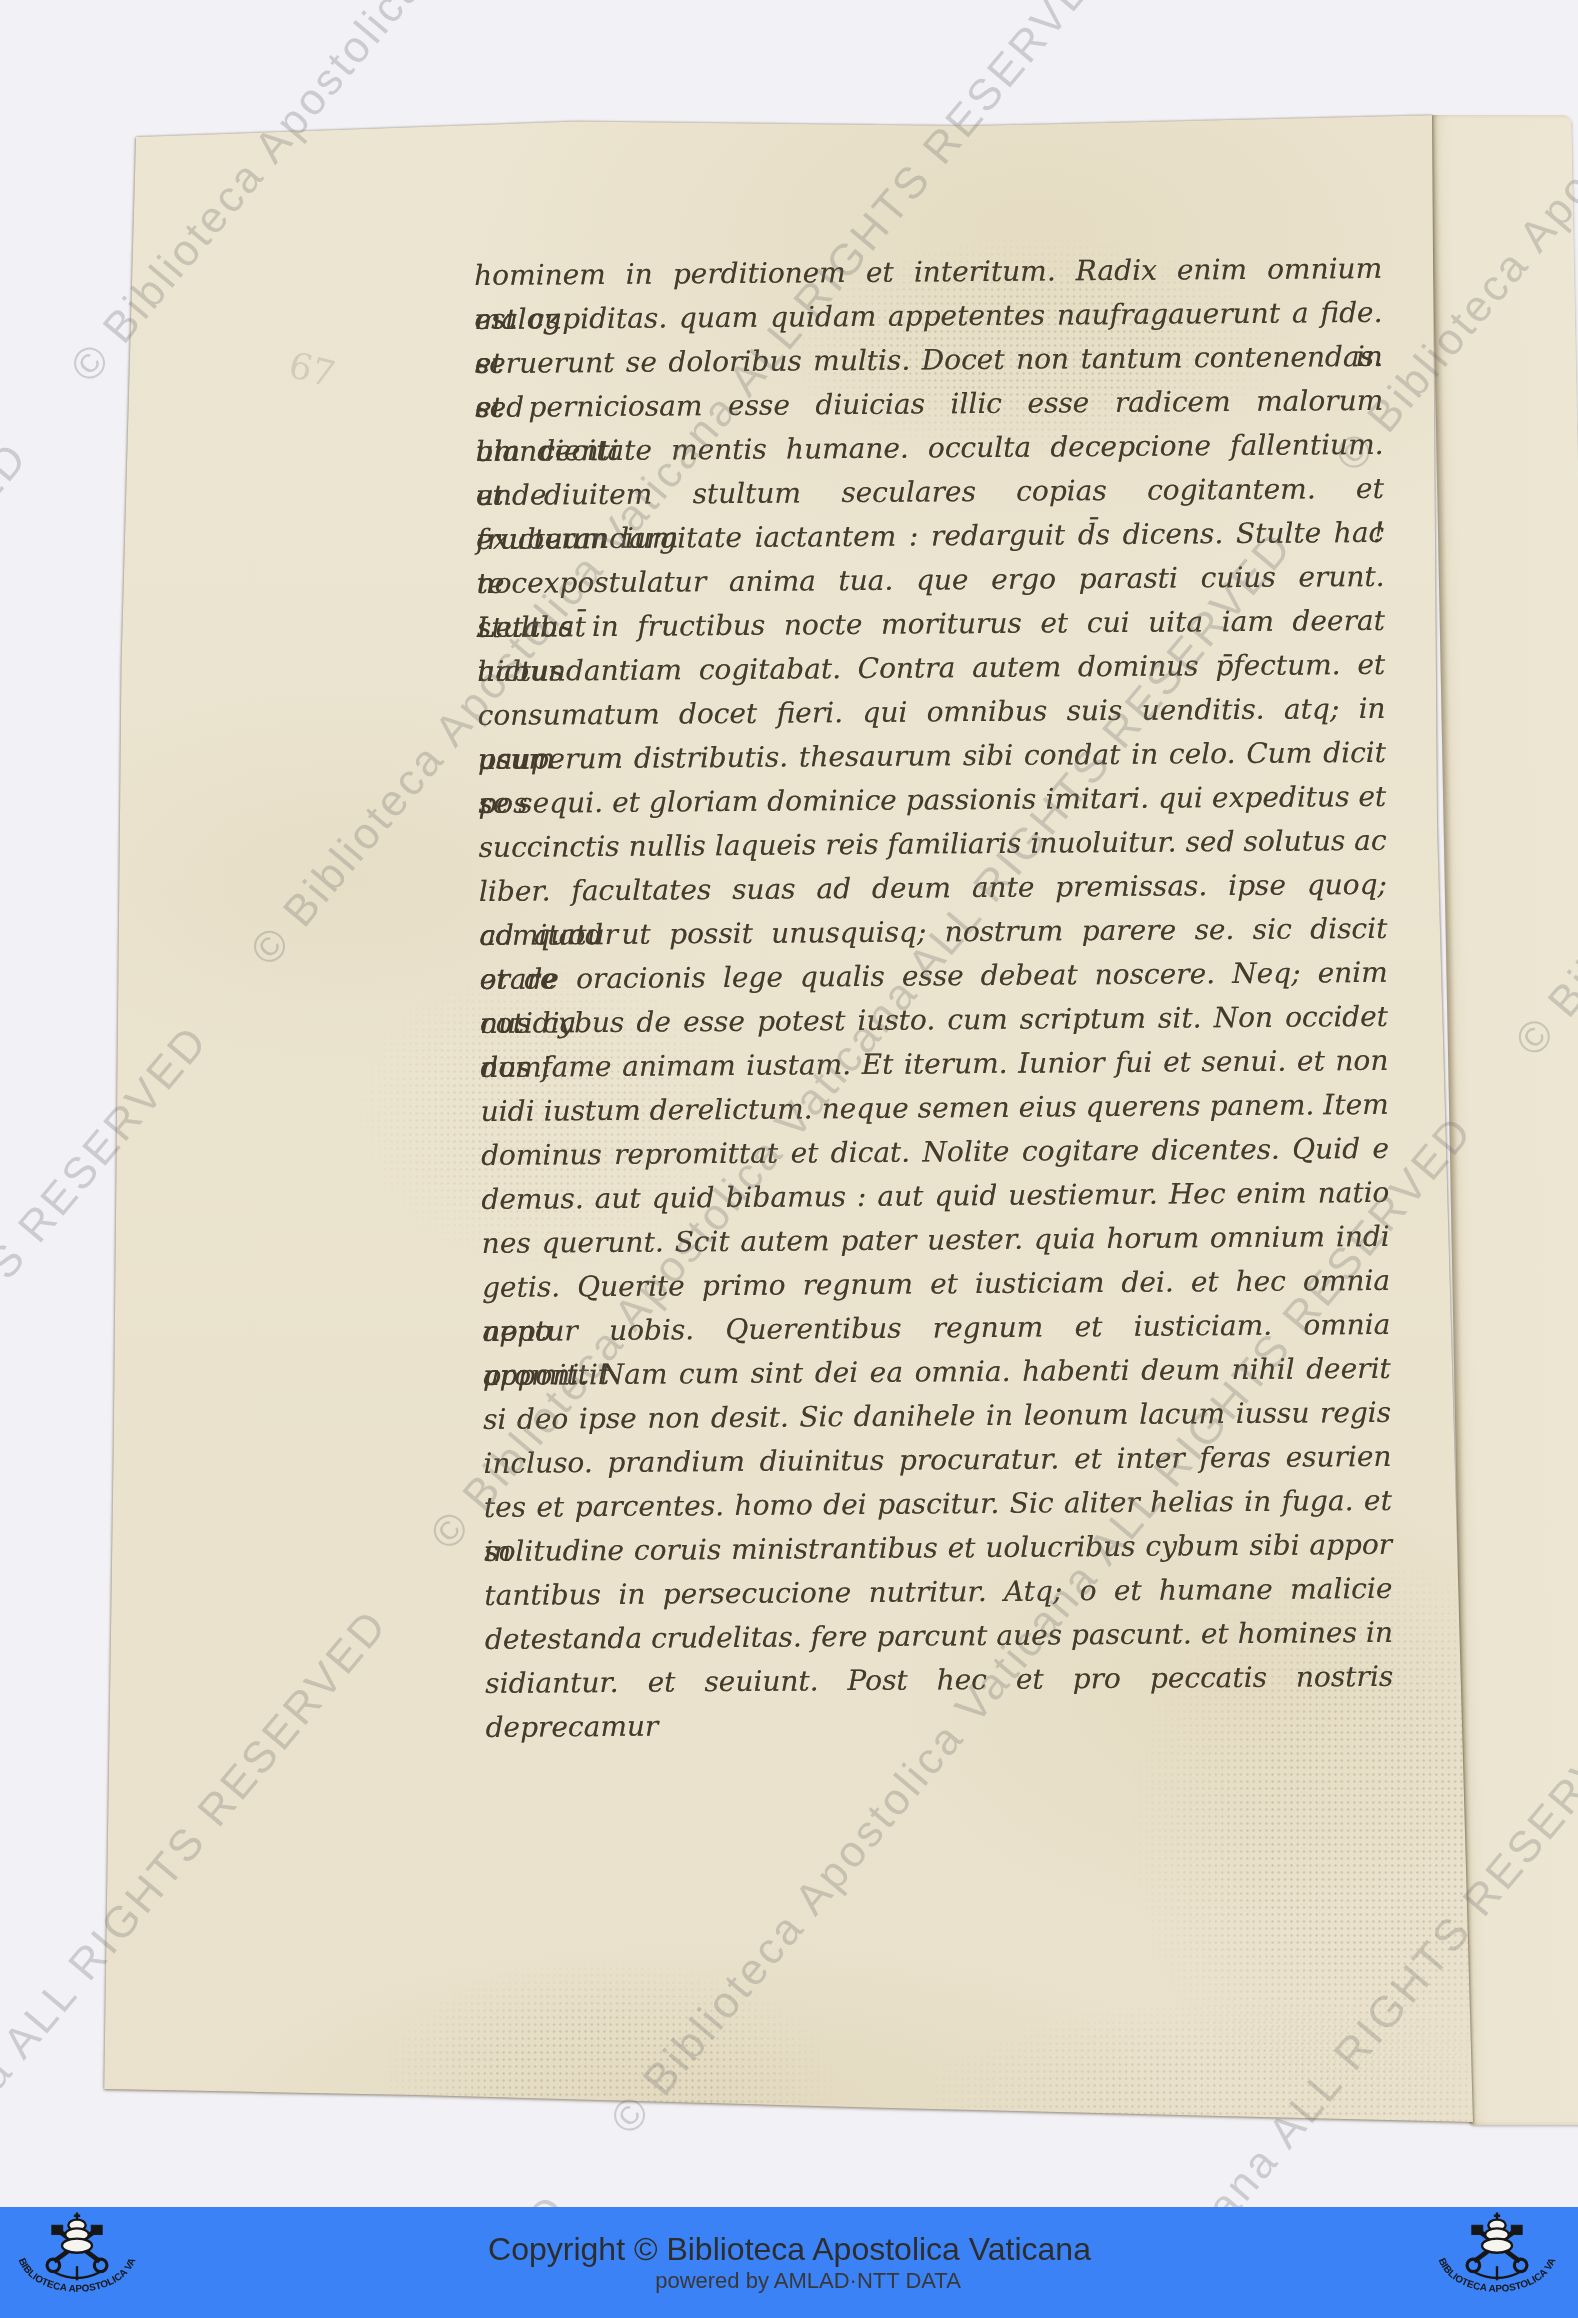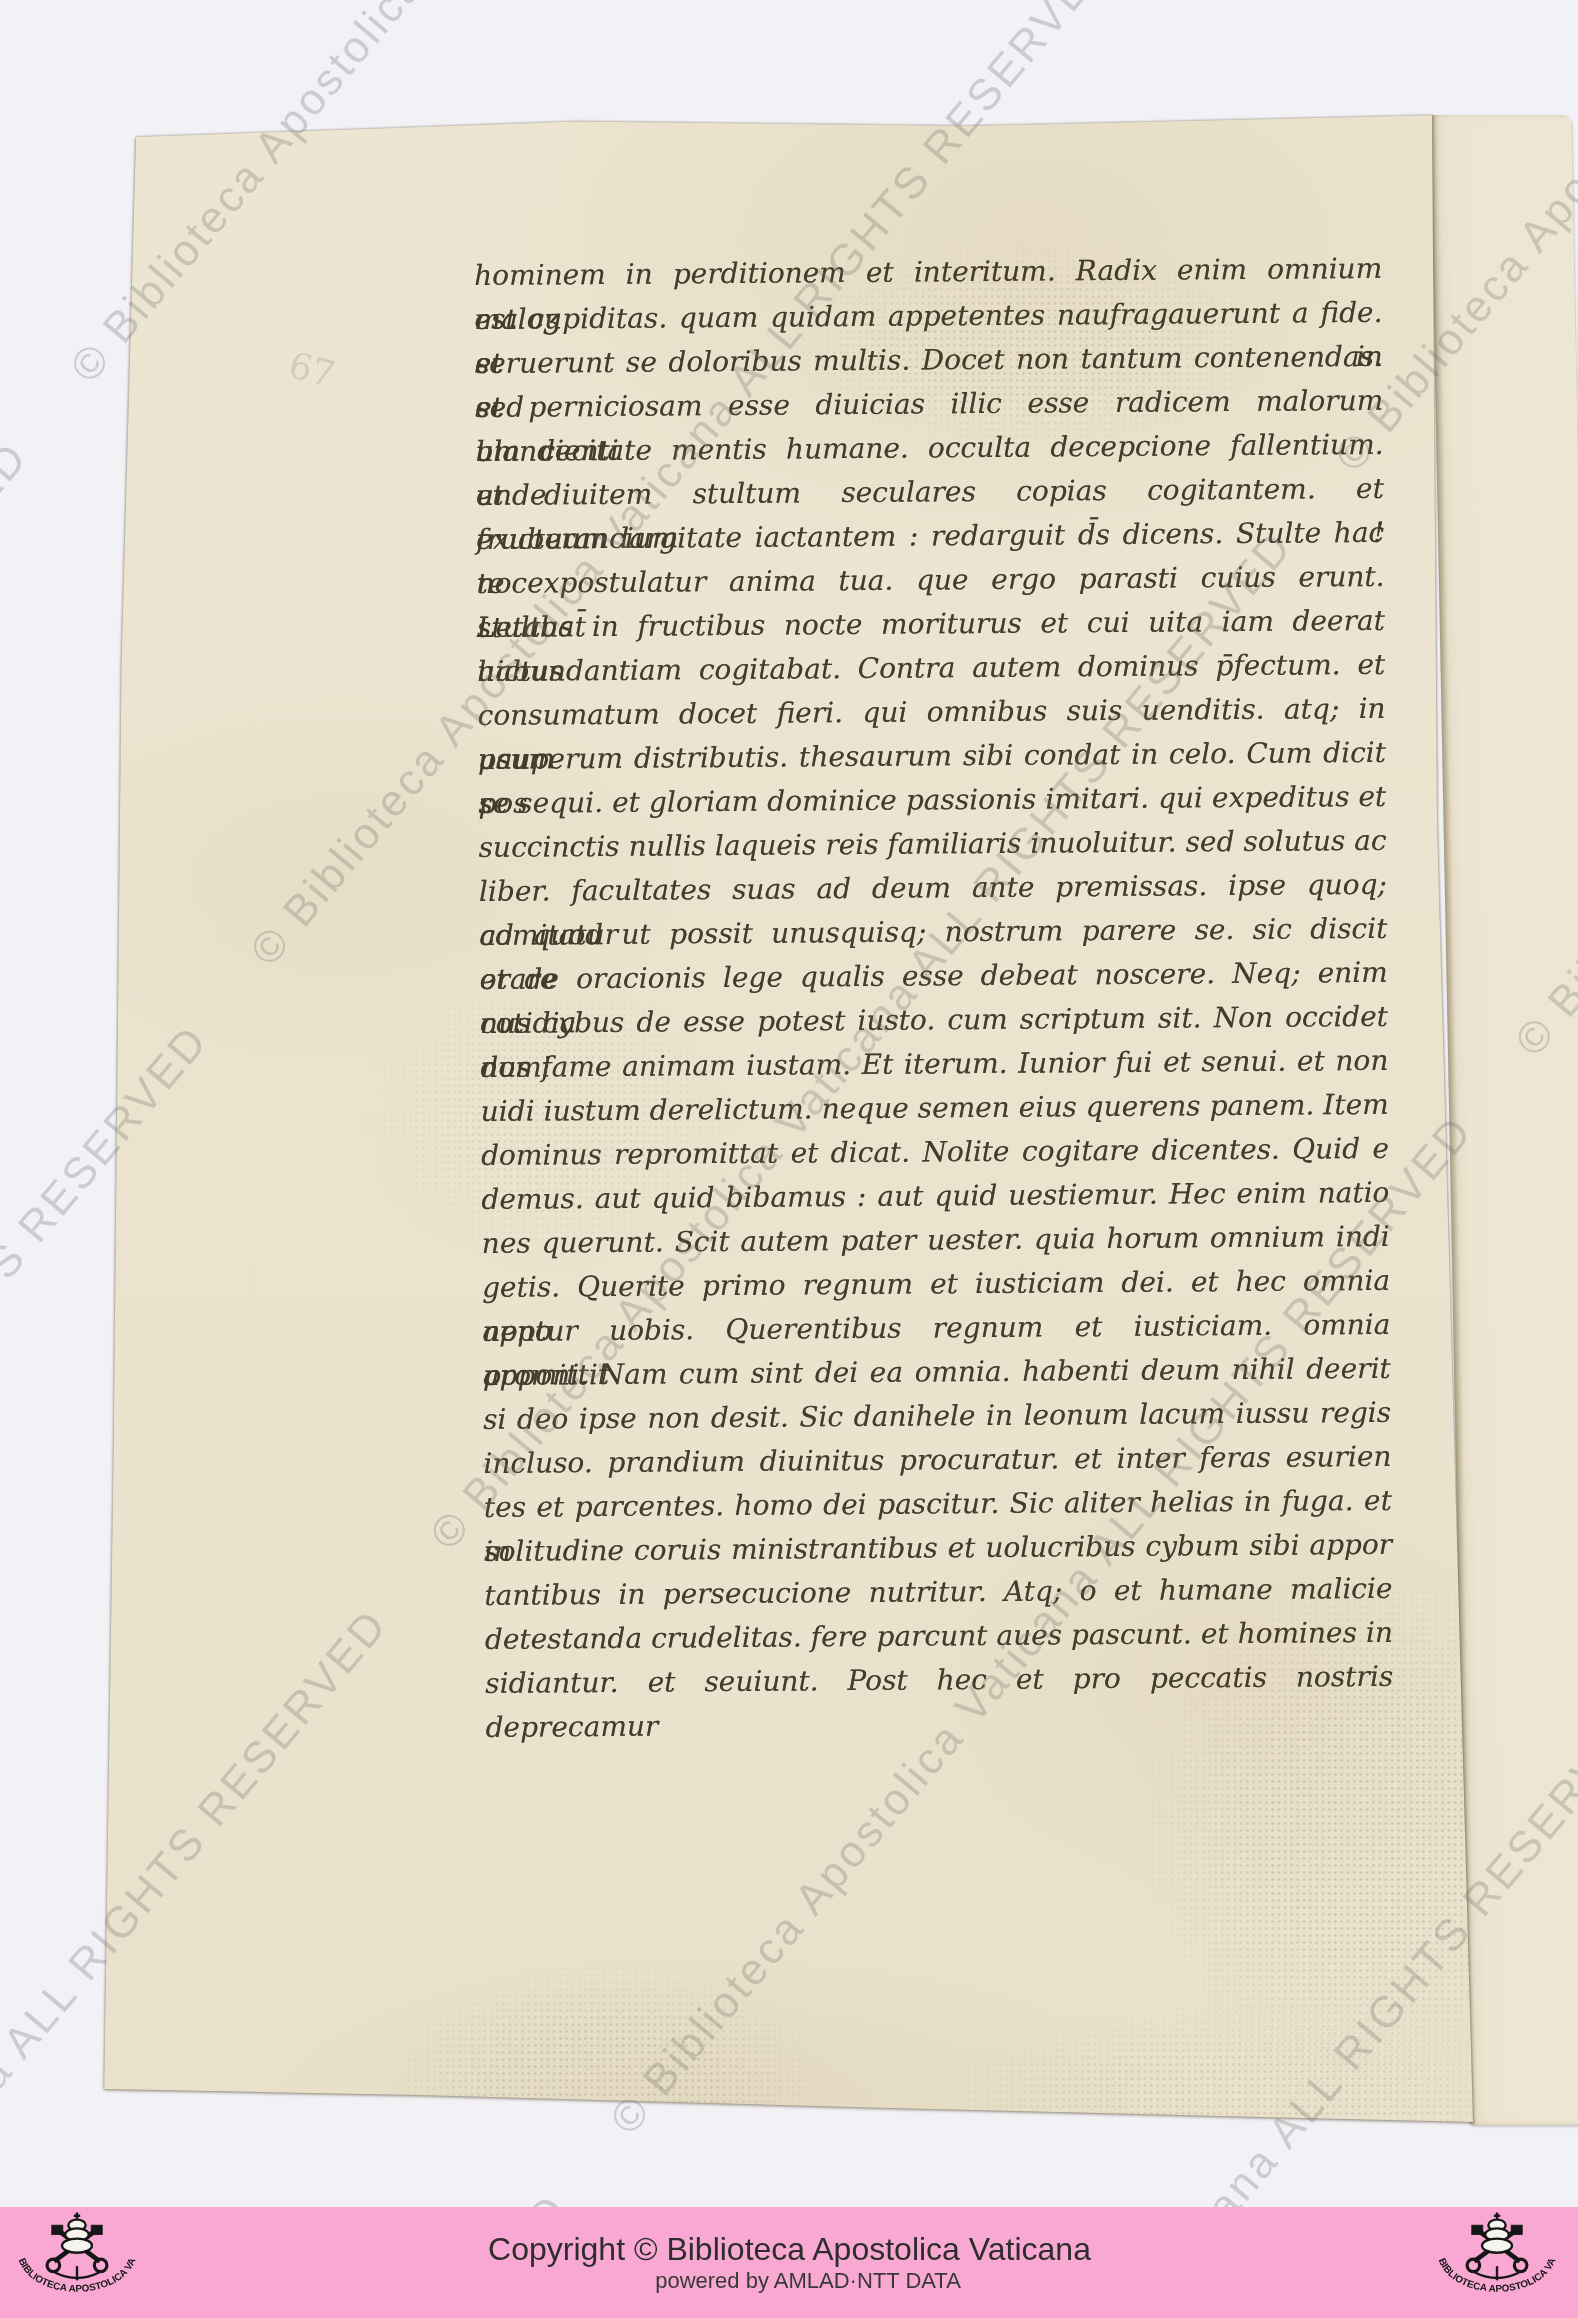--- a/index.html
+++ b/index.html
@@ -66,21 +66,21 @@
     pointer-events:none;
   }
   .wm-row{
     position:absolute;white-space:nowrap;
     font-family:"Liberation Sans",sans-serif;font-size:44px;font-weight:500;
     letter-spacing:3.2px;color:rgba(108,108,108,.28);
   }
   
   .footer{
     position:absolute;left:0;top:2207px;width:1579px;height:112px;
-    background:#f9a8d4;
+    background:#3b82f6;
     display:flex;flex-direction:column;align-items:center;justify-content:center;
   }
   .f-copy{font-size:32px;color:#2d2d2d;line-height:36px;}
   .f-url{font-size:29px;color:#2d2d2d;line-height:35px;}
   .f-pow{font-size:22px;color:#383838;line-height:28px;margin-left:37px;}
   .logo{position:absolute;top:2211px;width:142px;height:104px;}
   .logo-left{left:6.3px;}
   .logo-right{left:1426px;}
 </style>
 </head>

